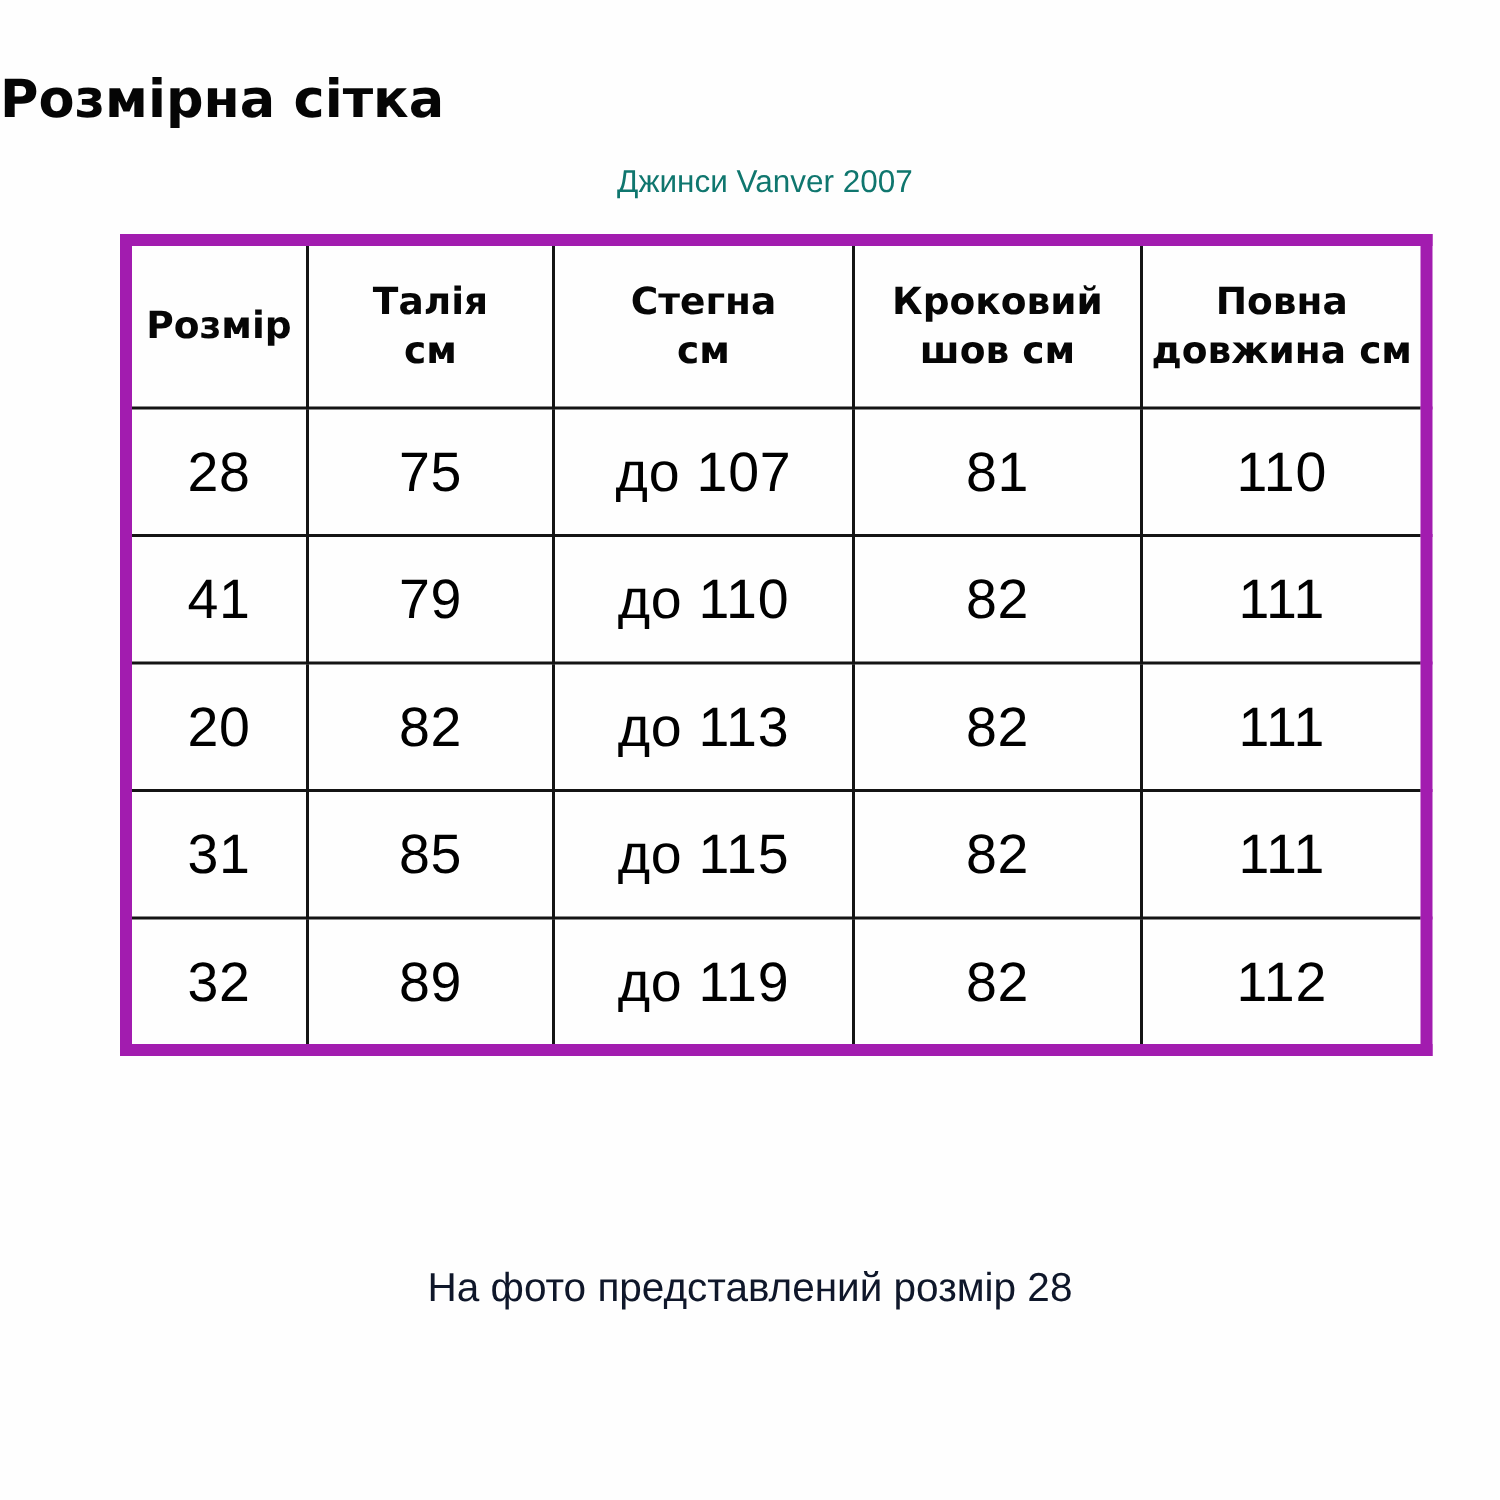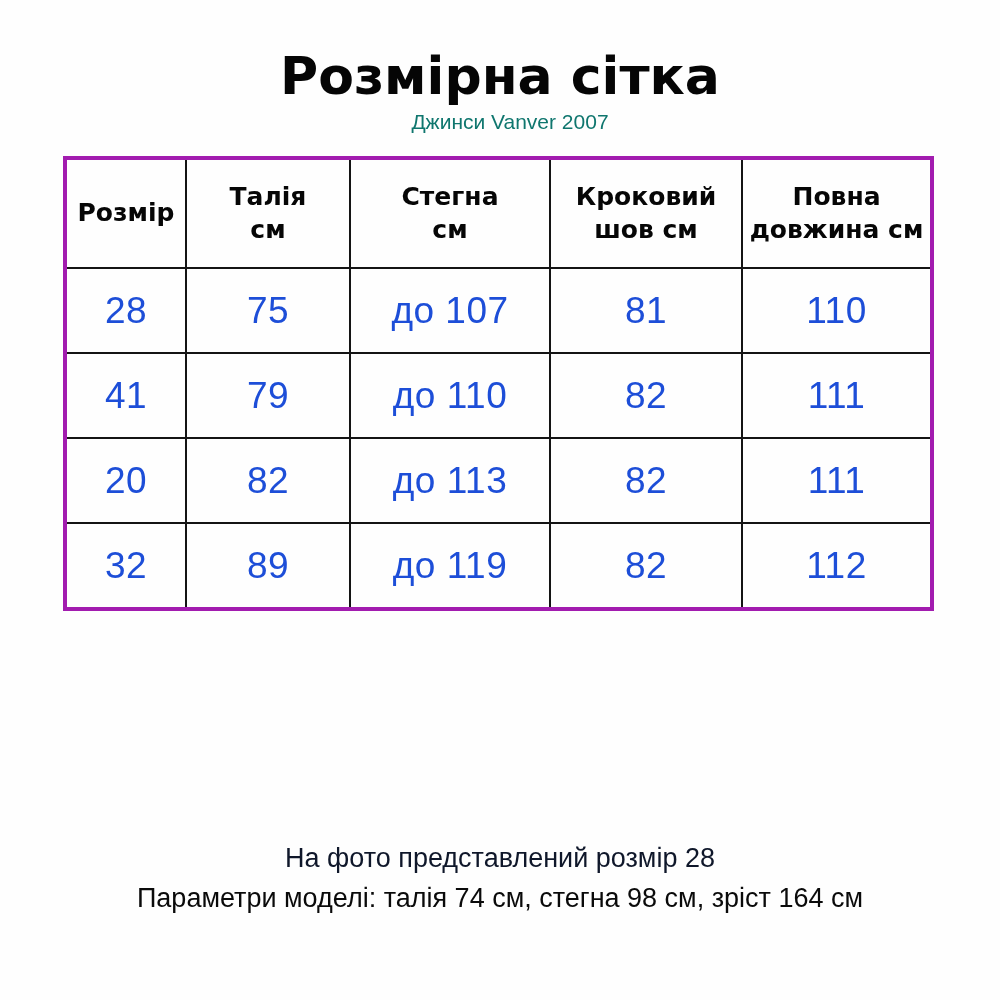--- a/index.html
+++ b/index.html
@@ -14,46 +14,46 @@
     background: #fefefe;
     font-family: "Liberation Sans", "DejaVu Sans", sans-serif;
     color: #0a0a0a;
     overflow: hidden;
   }
   .title {
     position: absolute;
     top: 48px;
     left: 0;
     width: 100%;
-    text-align: center;
+    text-align: left;
     font-family: "DejaVu Sans", sans-serif;
     font-weight: bold;
-    font-size: 52px;
+    font-size: 35px;
     line-height: 1.1;
     color: #050505;
   }
   .subtitle {
     position: absolute;
     top: 110px;
     left: 0;
     width: 100%;
     text-align: center;
     font-size: 21px;
     line-height: 1.1;
     color: #0f766e;
     padding-left: 10px;
   }
   table.size-table {
     position: absolute;
-    left: 63px;
+    left: 80px;
     top: 156px;
     width: 867px;
     border-collapse: collapse;
     table-layout: fixed;
-    border: 4px solid #a21caf;
+    border: 8px solid #a21caf;
   }
   table.size-table th,
   table.size-table td {
     border: 2px solid #141414;
     text-align: center;
     vertical-align: middle;
     padding: 0;
     overflow: hidden;
   }
   table.size-table thead th {
@@ -63,21 +63,21 @@
     font-size: 25px;
     line-height: 1.3;
     white-space: pre-line;
     color: #060606;
   }
   table.size-table tbody td {
     height: 83px;
     font-size: 37px;
     font-weight: normal;
     letter-spacing: 0.5px;
-    color: #1d4ed8;
+    color: #000000;
   }
   .footer-line-1 {
     position: absolute;
     top: 843px;
     left: 0;
     width: 100%;
     text-align: center;
     font-size: 27px;
     color: #0f172a;
   }
@@ -136,25 +136,31 @@
         <td>111</td>
       </tr>
       <tr>
         <td>20</td>
         <td>82</td>
         <td>до 113</td>
         <td>82</td>
         <td>111</td>
       </tr>
       <tr>
+        <td>31</td>
+        <td>85</td>
+        <td>до 115</td>
+        <td>82</td>
+        <td>111</td>
+      </tr>
+      <tr>
         <td>32</td>
         <td>89</td>
         <td>до 119</td>
         <td>82</td>
         <td>112</td>
       </tr>
     </tbody>
   </table>
 
   <div class="footer-line-1">На фото представлений розмір 28</div>
-  <div class="footer-line-2">Параметри моделі: талія 74 см, стегна 98 см, зріст 164 см</div>
 
 </div>
 
 </body></html>

